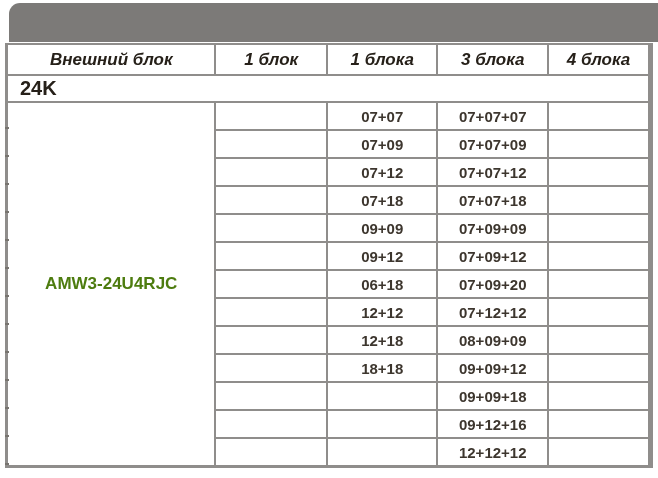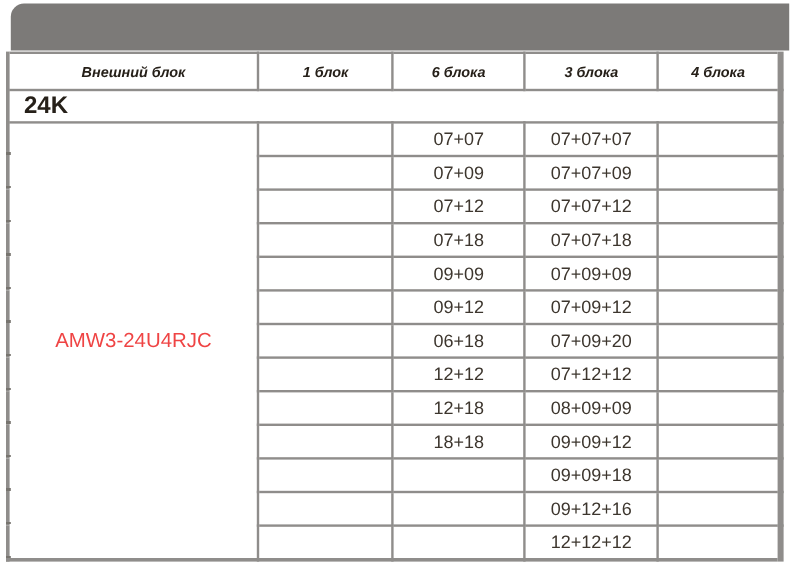--- a/index.html
+++ b/index.html
@@ -13,34 +13,35 @@
   }
   table.combo{
     position:absolute;left:5px;top:43px;width:648px;
     border-collapse:collapse;table-layout:fixed;background:#ffffff;
     border:2px solid #8f8d8b;border-left-width:3px;border-right-width:5px;border-bottom-width:3px;
   }
   table.combo th, table.combo td{
     border:2px solid #8f8d8b;
     padding:0;overflow:hidden;white-space:nowrap;
     background:#ffffff;
+    font-weight:bold;
   }
   table.combo th{
-    height:29px;font-size:12px;font-weight:bold;font-style:italic;
+    height:29px;font-size:17px;font-weight:bold;font-style:italic;
     color:#262019;text-align:center;vertical-align:middle;border-radius:15px;
   }
   tr.section td{
     height:25px;font-size:20px;font-weight:bold;color:#262019;
     text-align:left;padding-left:12px;vertical-align:middle;
   }
   tbody td.val{
     height:26px;font-size:15px;color:#3d362e;text-align:center;vertical-align:middle;
   }
   td.unit{
-    font-size:17px;color:#ef4444;text-align:center;vertical-align:middle;
+    font-size:17px;color:#4d7c0f;text-align:center;vertical-align:middle;
   }
   .left-ticks{
     position:absolute;left:5px;top:101px;width:4px;height:364px;
     background:repeating-linear-gradient(to bottom,
       transparent 0px, transparent 26px, #77746f 26px, #77746f 28px);
     pointer-events:none;
   }
 </style>
 </head>
 <body>
@@ -53,21 +54,21 @@
       <col style="width:208px">
       <col style="width:111px">
       <col style="width:110px">
       <col style="width:110px">
       <col style="width:102px">
     </colgroup>
     <thead>
       <tr>
         <th>Внешний блок</th>
         <th>1 блок</th>
-        <th>6 блока</th>
+        <th>1 блока</th>
         <th>3 блока</th>
         <th>4 блока</th>
       </tr>
     </thead>
     <tbody>
       <tr class="section">
         <td colspan="5">24K</td>
       </tr>
 
       <tr>

